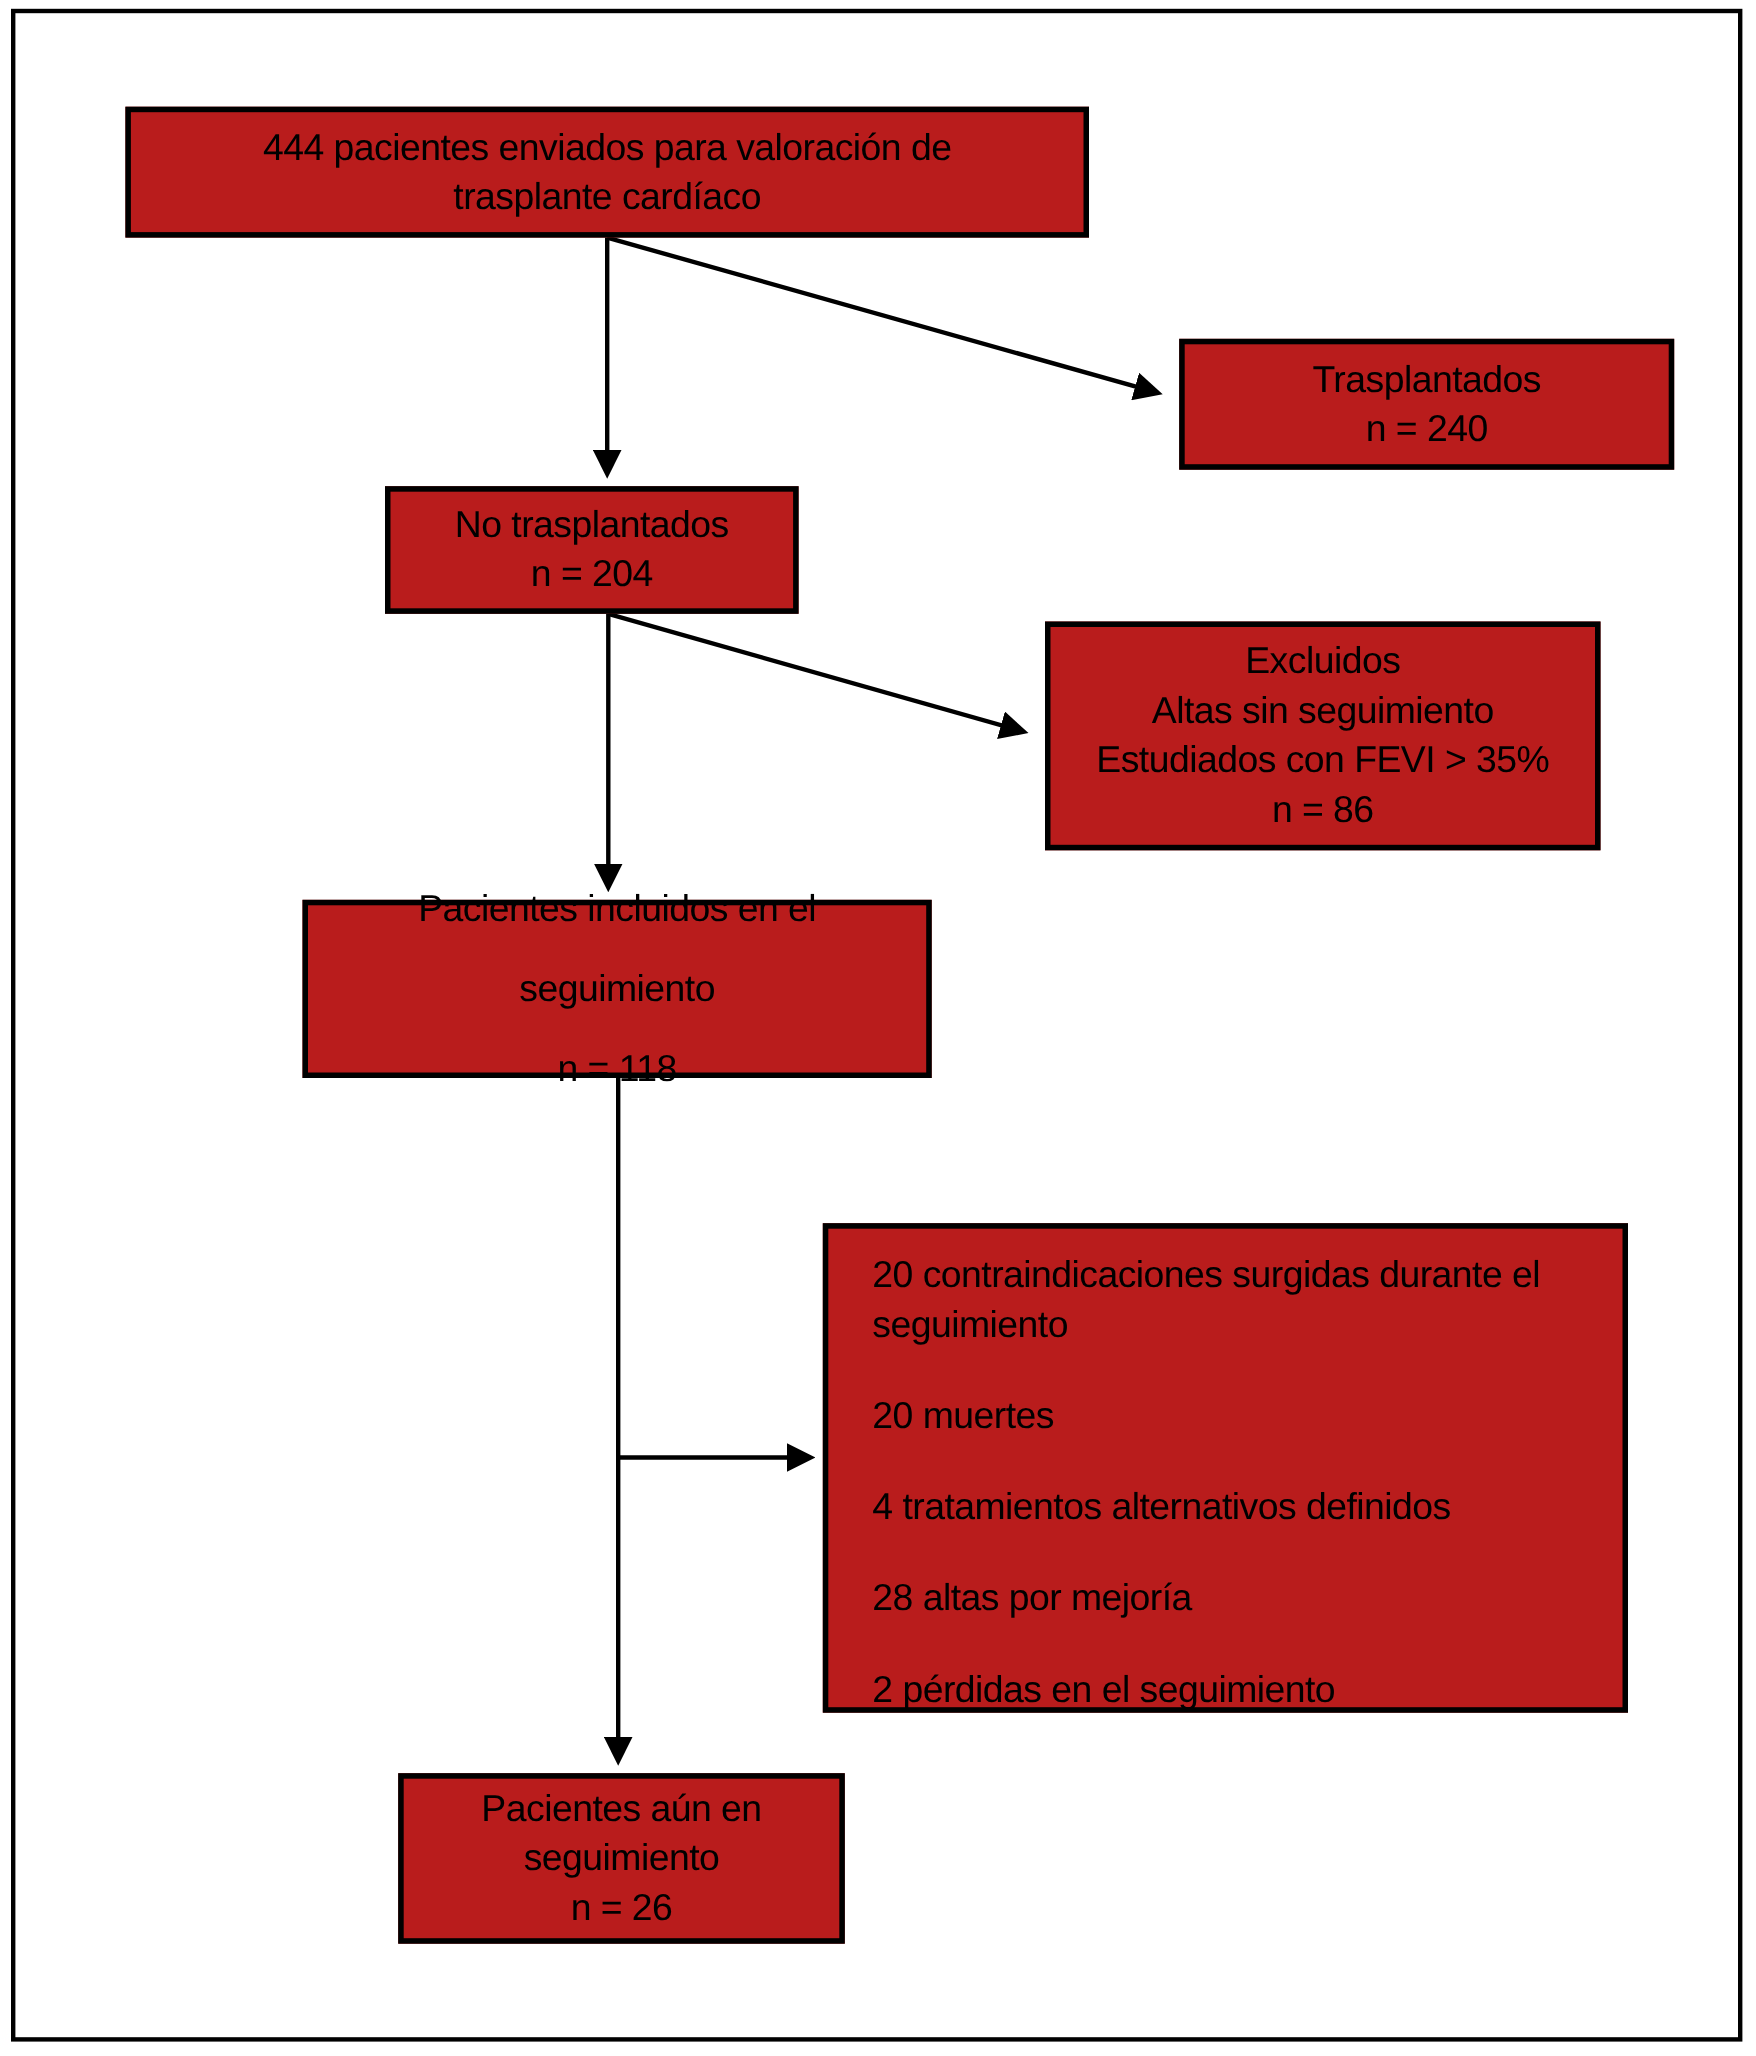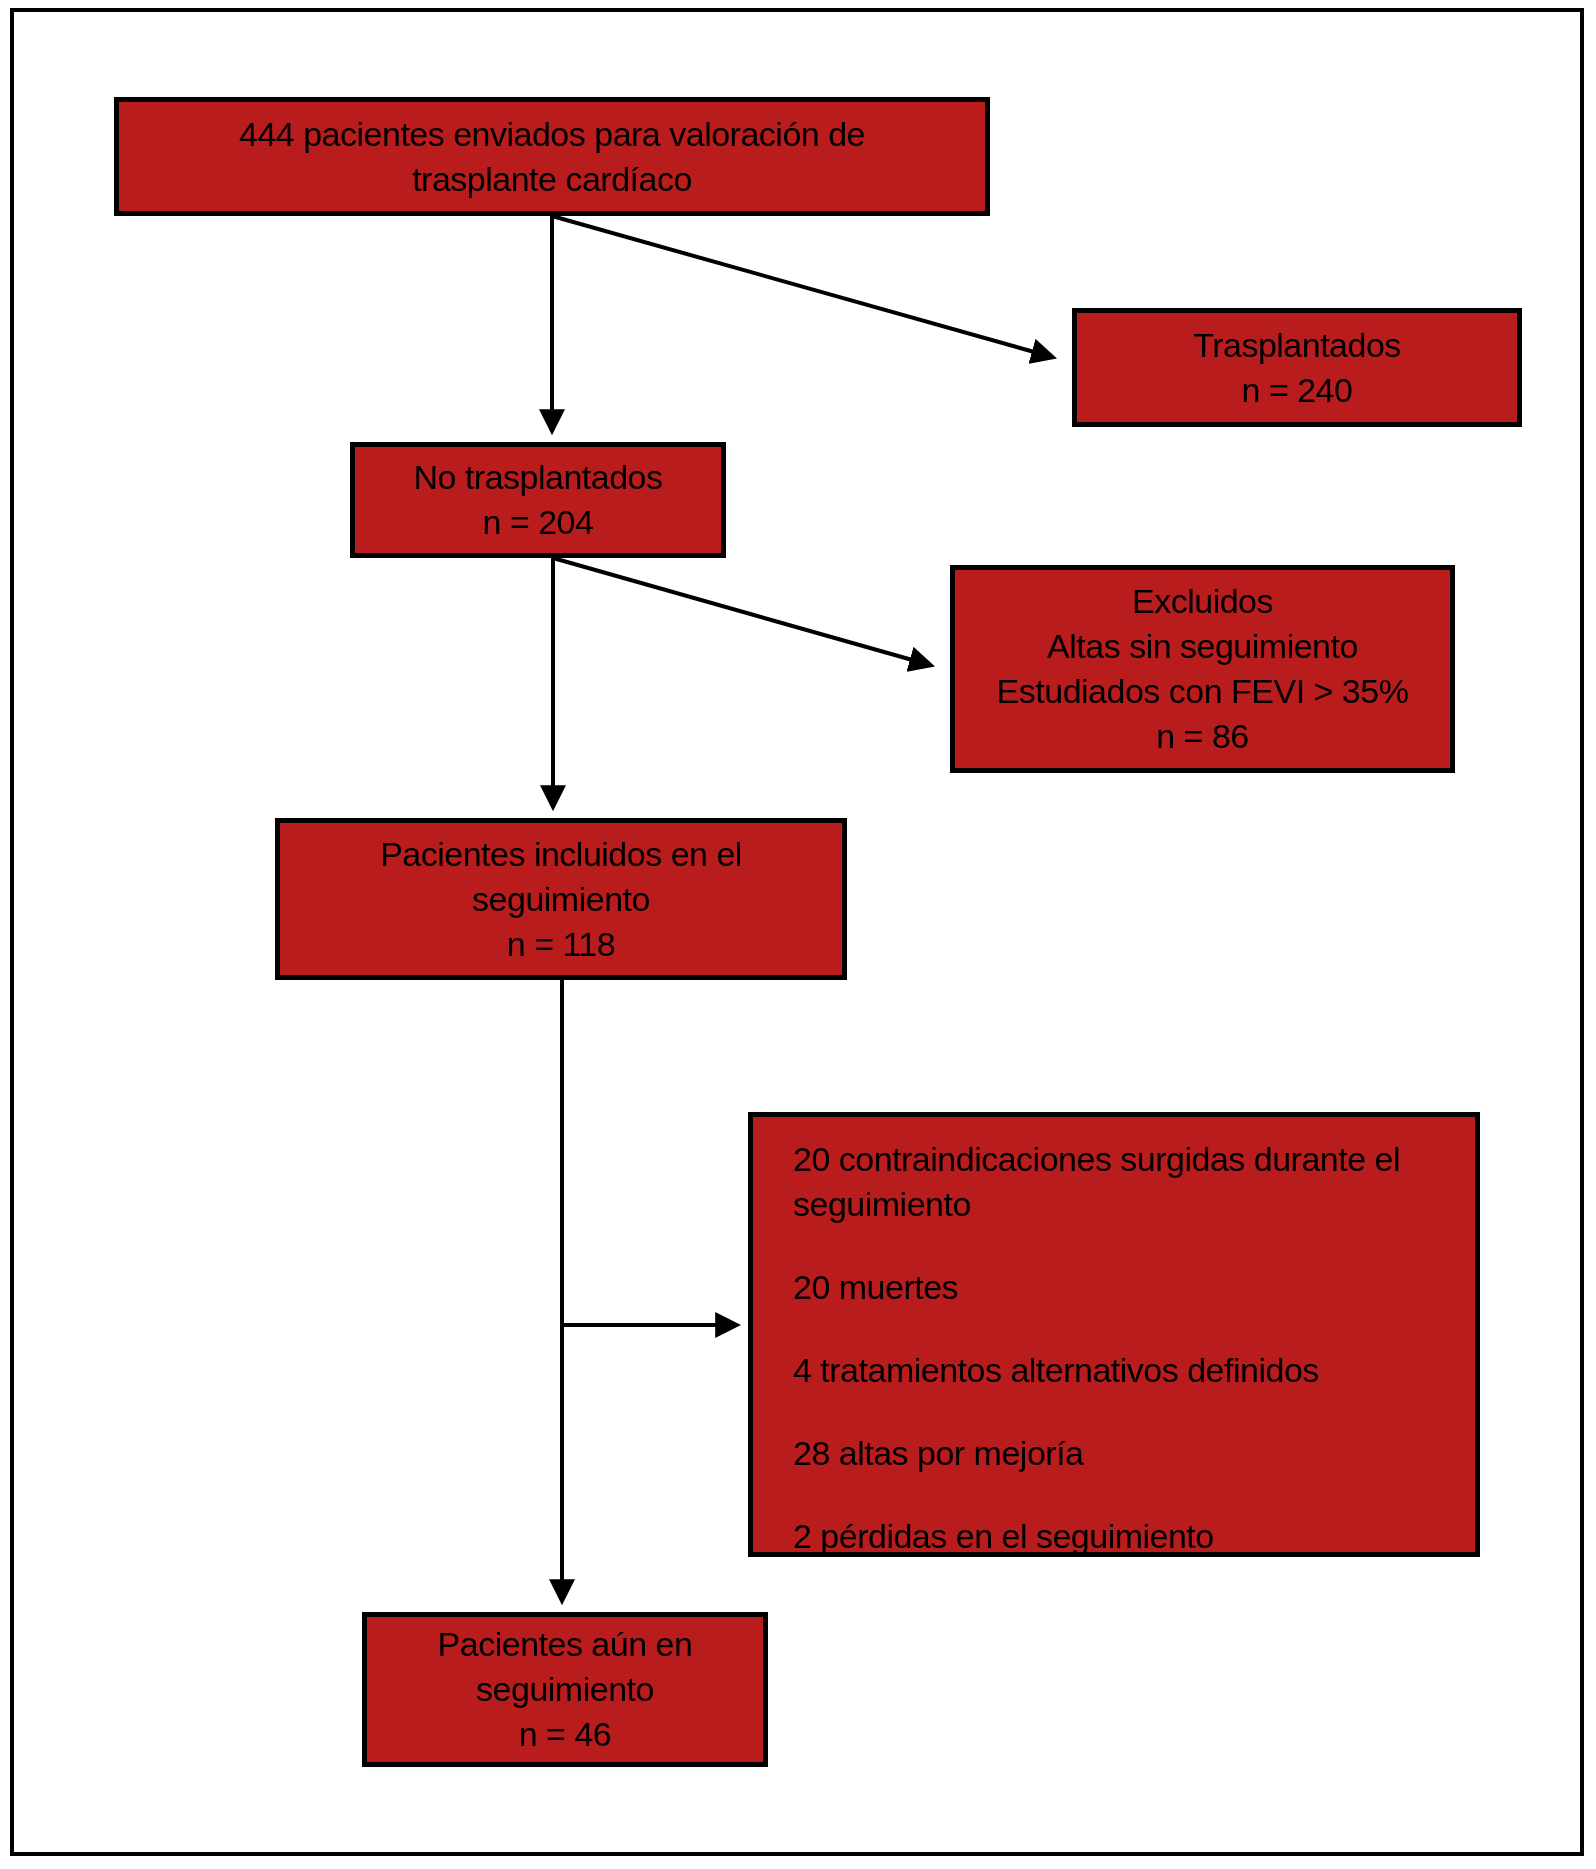--- a/index.html
+++ b/index.html
@@ -33,21 +33,21 @@
     align-items: center;
     justify-content: center;
     text-align: center;
     font-size: 34px;
     line-height: 45px;
   }
   #box-referral        { left: 114px;  top: 97px;   width: 876px; height: 119px; }
   #box-transplanted    { left: 1072px; top: 308px;  width: 450px; height: 119px; justify-content: center; }
   #box-not-transplanted{ left: 350px;  top: 442px;  width: 376px; height: 116px; }
   #box-excluded        { left: 950px;  top: 565px;  width: 505px; height: 208px; }
-  #box-included        { left: 275px;  top: 818px;  width: 572px; height: 162px; }
+  #box-included        { left: 275px;  top: 818px;  width: 572px; height: 162px; gap: 28px; }
   #box-losses          { left: 748px;  top: 1112px; width: 732px; height: 445px;
                          align-items: flex-start; justify-content: flex-start;
                          text-align: left; padding: 20px 28px 0 40px; }
   #box-still-followup  { left: 362px;  top: 1612px; width: 406px; height: 155px; align-items: center; }
   .loss-item {
     display: block;
     max-width: 620px;
     margin-bottom: 38px;
   }
   #arrow-layer {
@@ -110,16 +110,16 @@
     <span class="loss-item">20 contraindicaciones surgidas durante el seguimiento</span>
     <span class="loss-item">20 muertes</span>
     <span class="loss-item">4 tratamientos alternativos definidos</span>
     <span class="loss-item">28 altas por mejoría</span>
     <span class="loss-item">2 pérdidas en el seguimiento</span>
   </div>
 
   <div class="box" id="box-still-followup">
     <div>Pacientes aún en</div>
     <div>seguimiento</div>
-    <div>n = 46</div>
+    <div>n = 26</div>
   </div>
 
 </div>
 
 </body></html>

